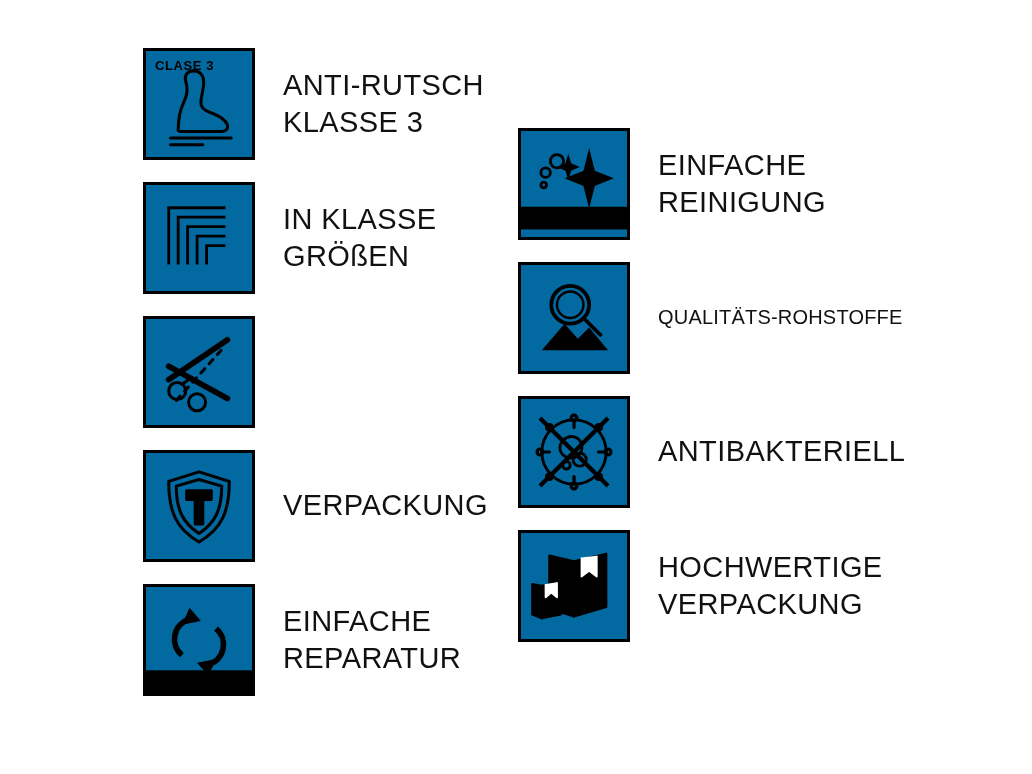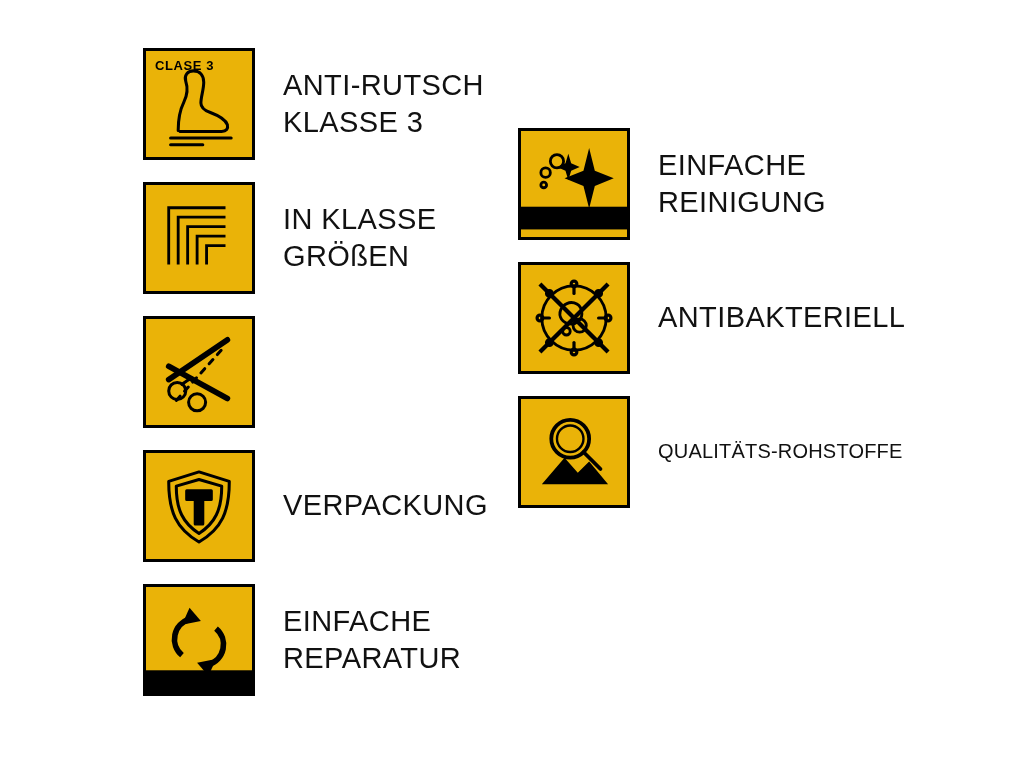--- a/index.html
+++ b/index.html
@@ -31,21 +31,21 @@
     align-items: center;
     margin-bottom: 22px;
   }
   .icon-box {
     width: 112px;
     height: 112px;
     border: 3px solid #000;
     box-sizing: border-box;
     position: relative;
     flex: 0 0 auto;
-    background: #eab308;
+    background: #0369a1;
     overflow: hidden;
   }
   .icon-box svg {
     position: absolute;
     left: 0; top: 0;
     width: 100%;
     height: 100%;
     display: block;
   }
   .label {
@@ -165,20 +165,34 @@
             <circle cx="38" cy="32" r="7"></circle>
             <circle cx="24" cy="57" r="3"></circle>
           </g>
           <path d="M72 18 L78 42 L98 50 L78 58 L72 82 L66 58 L46 50 L66 42 Z" fill="#000"></path>
           <path d="M50 24 L53 34 L62 38 L53 42 L50 52 L47 42 L38 38 L47 34 Z" fill="#000"></path>
           <rect x="0" y="80" width="112" height="24" fill="#000"></rect>
         </svg>
       </div>
       <div class="label">EINFACHE
 REINIGUNG</div>
+    </div>
+
+    <div class="feature">
+      <div class="icon-box">
+        <svg viewBox="0 0 112 112" xmlns="http://www.w3.org/2000/svg">
+          <g fill="none" stroke="#000" stroke-width="4" stroke-linecap="round">
+            <circle cx="52" cy="42" r="20"></circle>
+            <circle cx="52" cy="42" r="14" stroke-width="2.5"></circle>
+            <path d="M66 56 L84 74"></path>
+          </g>
+          <polygon points="22,90 46,62 60,78 72,66 92,90" fill="#000"></polygon>
+        </svg>
+      </div>
+      <div class="label small">QUALITÄTS-ROHSTOFFE</div>
     </div>
 
     <div class="feature">
       <div class="icon-box">
         <svg viewBox="0 0 112 112" xmlns="http://www.w3.org/2000/svg">
           <g fill="none" stroke="#000" stroke-width="3">
             <circle cx="56" cy="56" r="34"></circle>
             <g stroke-width="3.4" stroke-linecap="round">
               <path d="M56 30 L56 22"></path>
                 <circle cx="56" cy="20" r="3"></circle>
@@ -206,26 +220,28 @@
             <path d="M92 20 L20 92"></path>
           </g>
         </svg>
       </div>
       <div class="label">ANTIBAKTERIELL</div>
     </div>
 
     <div class="feature">
       <div class="icon-box">
         <svg viewBox="0 0 112 112" xmlns="http://www.w3.org/2000/svg">
-          <g fill="none" stroke="#000" stroke-width="4" stroke-linecap="round">
-            <circle cx="52" cy="42" r="20"></circle>
-            <circle cx="52" cy="42" r="14" stroke-width="2.5"></circle>
-            <path d="M66 56 L84 74"></path>
-          </g>
-          <polygon points="22,90 46,62 60,78 72,66 92,90" fill="#000"></polygon>
-        </svg>
-      </div>
-      <div class="label small">QUALITÄTS-ROHSTOFFE</div>
-    </div>
-
+          <g stroke="#000" stroke-width="2.5" stroke-linejoin="round">
+            <polygon points="56,30 90,22 90,78 56,88" fill="#000"></polygon>
+            <polygon points="56,30 30,24 30,80 56,88" fill="#000"></polygon>
+            <polyline points="64,26 64,46 72,40 80,46 80,24" fill="#fff" stroke="#fff" stroke-width="2"></polyline>
+            <polygon points="22,56 42,52 42,86 22,90" fill="#000"></polygon>
+            <polygon points="22,56 12,54 12,86 22,90" fill="#000"></polygon>
+            <polyline points="26,54 26,68 32,63 38,68 38,52" fill="#fff" stroke="#fff" stroke-width="2"></polyline>
+          </g>
+        </svg>
+      </div>
+      <div class="label">HOCHWERTIGE
+VERPACKUNG</div>
+    </div>
 
   </div>
 </div>
 
 </body></html>

